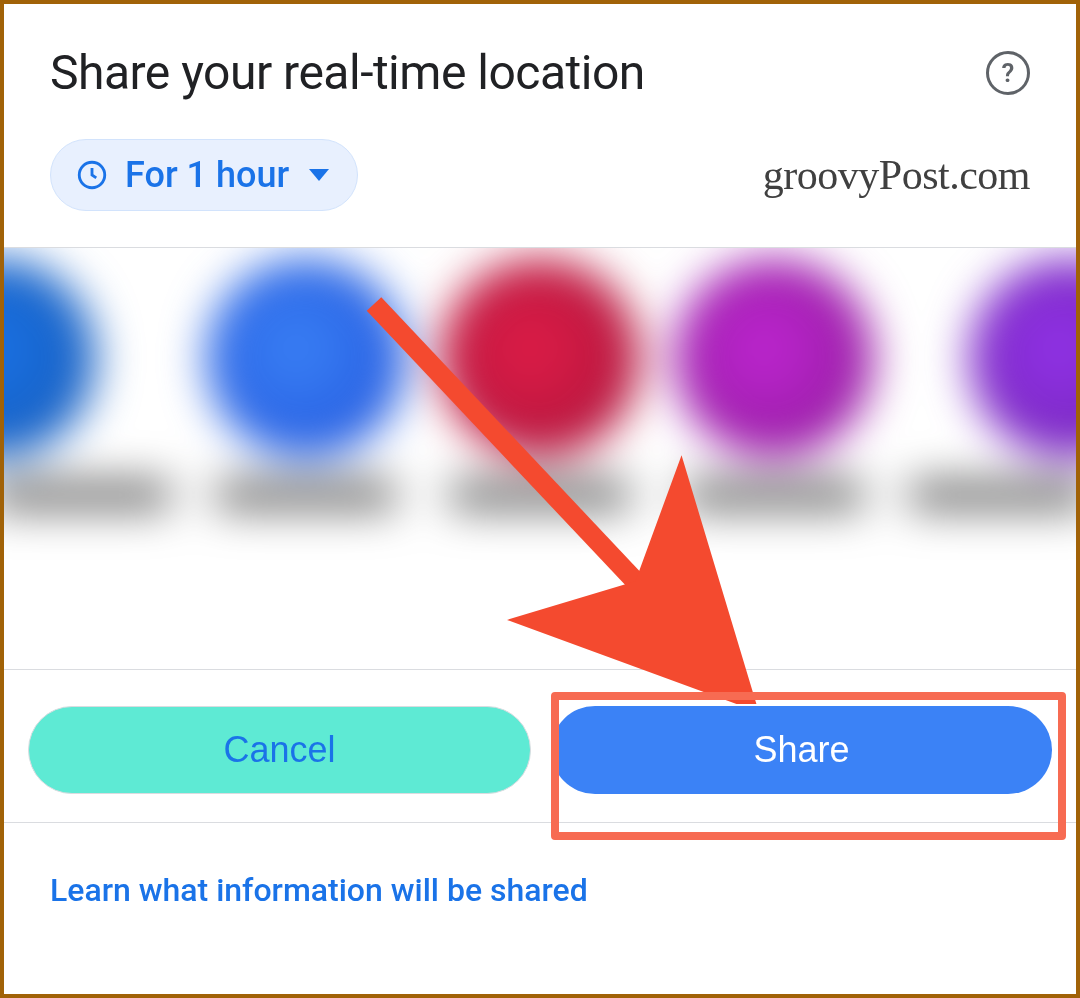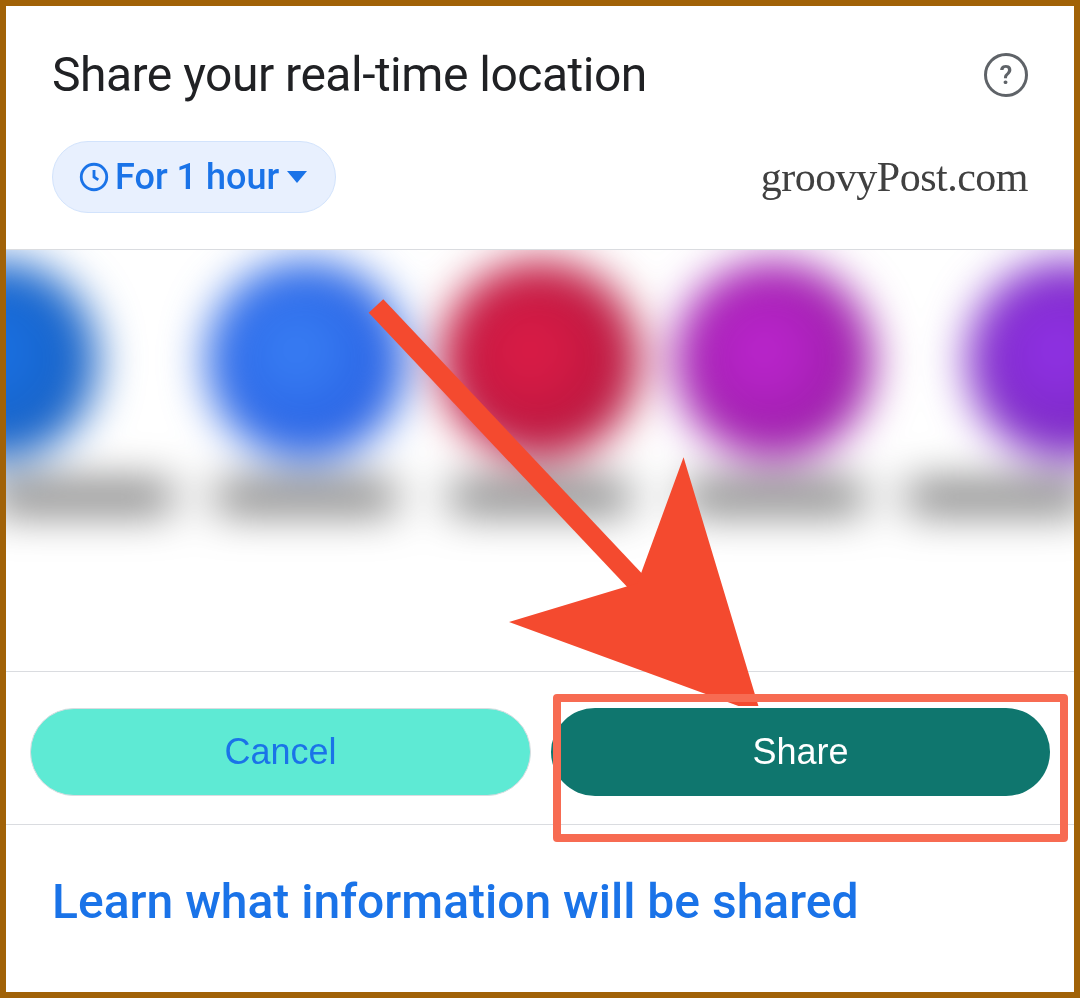--- a/index.html
+++ b/index.html
@@ -7,21 +7,21 @@
       width: 1080px;
       height: 998px;
       font-family: 'Google Sans', Roboto, Arial, sans-serif;
       background: #fff;
       overflow: hidden;
     }
     .frame {
       position: relative;
       width: 1080px;
       height: 998px;
-      border: 6px solid #a16207;
+      border: 4px solid #a16207;
       background: #fff;
     }
     .header {
       display: flex;
       align-items: center;
       justify-content: space-between;
       padding: 40px 46px 20px 46px;
     }
     .title {
       font-size: 48px;
@@ -43,21 +43,21 @@
     }
     .duration-row {
       display: flex;
       align-items: center;
       justify-content: space-between;
       padding: 18px 46px 30px 46px;
     }
     .chip {
       display: inline-flex;
       align-items: center;
-      gap: 4px;
+      gap: 16px;
       background: #e8f0fe;
       border: 1px solid #d2e3fc;
       border-radius: 40px;
       padding: 14px 28px 14px 24px;
       color: #1a73e8;
       font-size: 36px;
       font-weight: 500;
       cursor: pointer;
       justify-content: flex-end;
     }
@@ -143,42 +143,42 @@
       justify-content: center;
       cursor: pointer;
       position: relative;
     }
     .btn-cancel {
       background: #5eead4;
       color: #1a73e8;
       border: 1px solid #dadce0;
     }
     .btn-share {
-      background: #0f766e;
+      background: #3b82f6;
       color: #fff;
       border: none;
     }
     .highlight-box {
       position: absolute;
       border: 8px solid #f76b52;
       border-radius: 4px;
       top: 688px;
       left: 547px;
       width: 515px;
       height: 148px;
       pointer-events: none;
     }
     .footer {
       padding: 18px 46px 0 46px;
       border-top: 1px solid #dadce0;
     }
     .learn-link {
       display: inline-block;
       color: #1a73e8;
-      font-size: 48px;
+      font-size: 32px;
       font-weight: 500;
       padding: 30px 0 0 0;
       cursor: pointer;
     }
   </style>
 </head>
 <body>
 
 <div class="frame">
 

